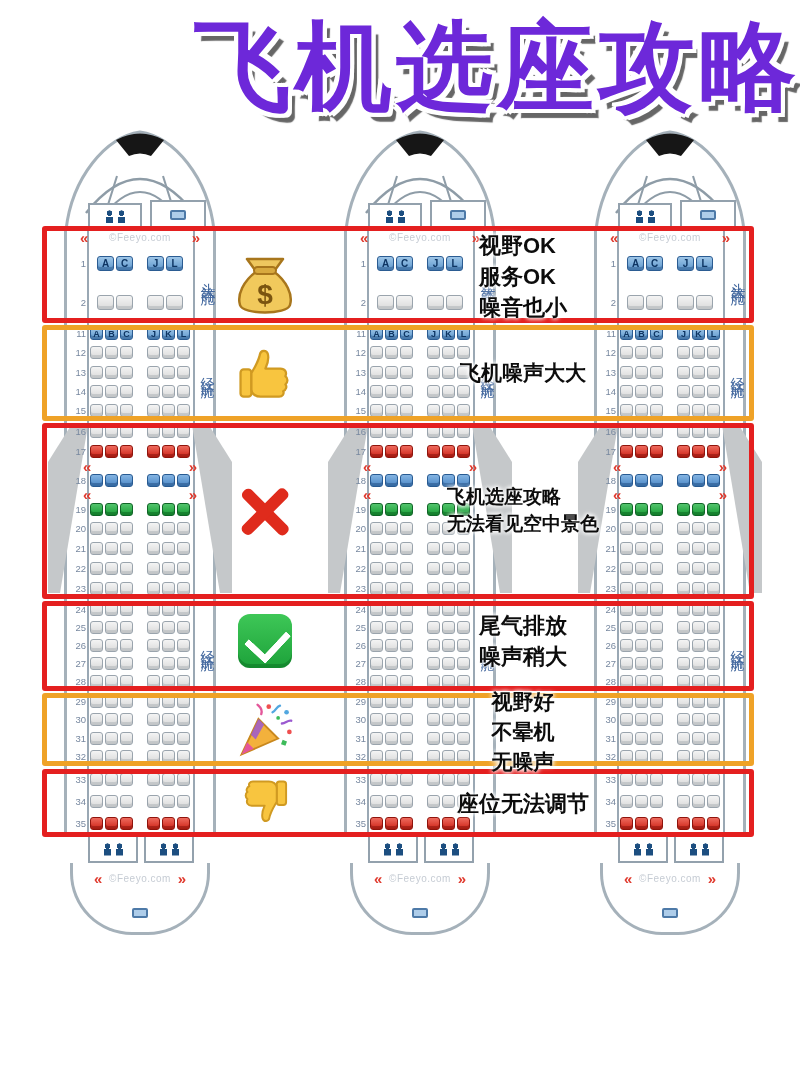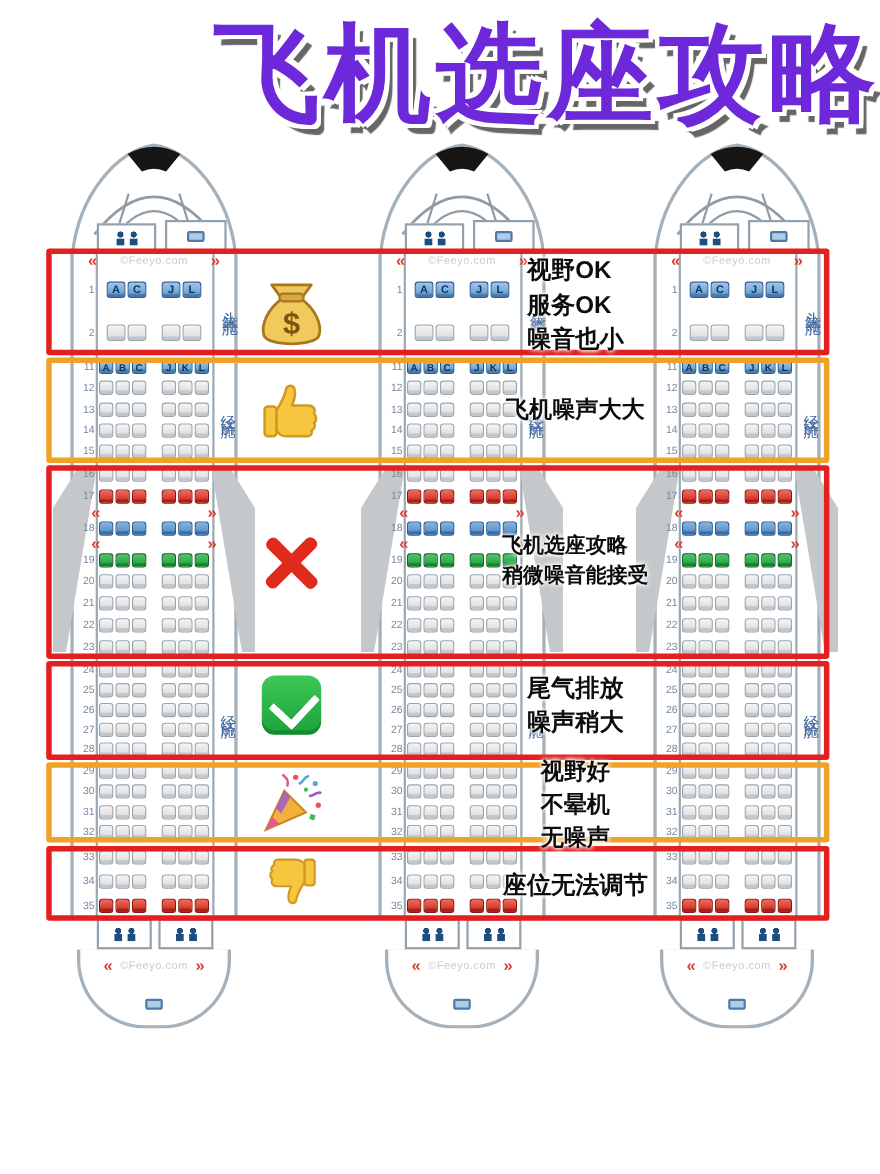--- a/index.html
+++ b/index.html
@@ -1452,21 +1452,21 @@
           <path d="M17 31 C 21 24 25 18 26.5 10 C 27.3 5.5 33.5 5 35 9.5 C 36.6 14.5 34.5 21.5 32.5 26 L 49 26 C 54 26 56.5 30 54.5 34.5 C 57.5 36.5 57.5 41.5 54.5 43.5 C 56.5 45.5 55.5 49.5 52 51 C 53.5 53.5 51.5 57 47.5 57 L 27 57 C 22 57 17 54 17 49 Z" fill="#f8c53f" stroke="#d09a22" stroke-width="2.5" stroke-linejoin="round"></path>
         </svg>
       </div>
       <div class="ztext" style="top: 373px; left: 523px; font-size: 21px;">
         <div class="zline"><span>飞机噪声大大</span></div>
       </div>
       <div class="hlbox red" style="top: 423px; height: 176px;"></div>
       <div class="emoji x-icon" style="top: 481px; left: 234px; height: 62px; width: 62px;"></div>
       <div class="ztext" style="top: 511px; left: 523px; font-size: 19px;">
         <div class="zline"><span>飞机选座攻略</span></div>
-        <div class="zline"><span>稍微噪音能接受</span></div>
+        <div class="zline"><span>无法看见空中景色</span></div>
       </div>
       <div class="hlbox red" style="top: 601px; height: 90px;"></div>
       <div class="emoji check-icon" style="top: 614px; left: 238px; height: 54px; width: 54px;"></div>
       <div class="ztext" style="top: 641px; left: 523px; font-size: 22px;">
         <div class="zline"><span>尾气排放</span></div>
         <div class="zline"><span>噪声稍大</span></div>
       </div>
       <div class="hlbox orange" style="top: 693px; height: 73px;"></div>
       <div class="emoji" style="top: 701px; left: 235px; height: 60px; width: 60px;">
         <svg viewBox="0 0 64 64">

